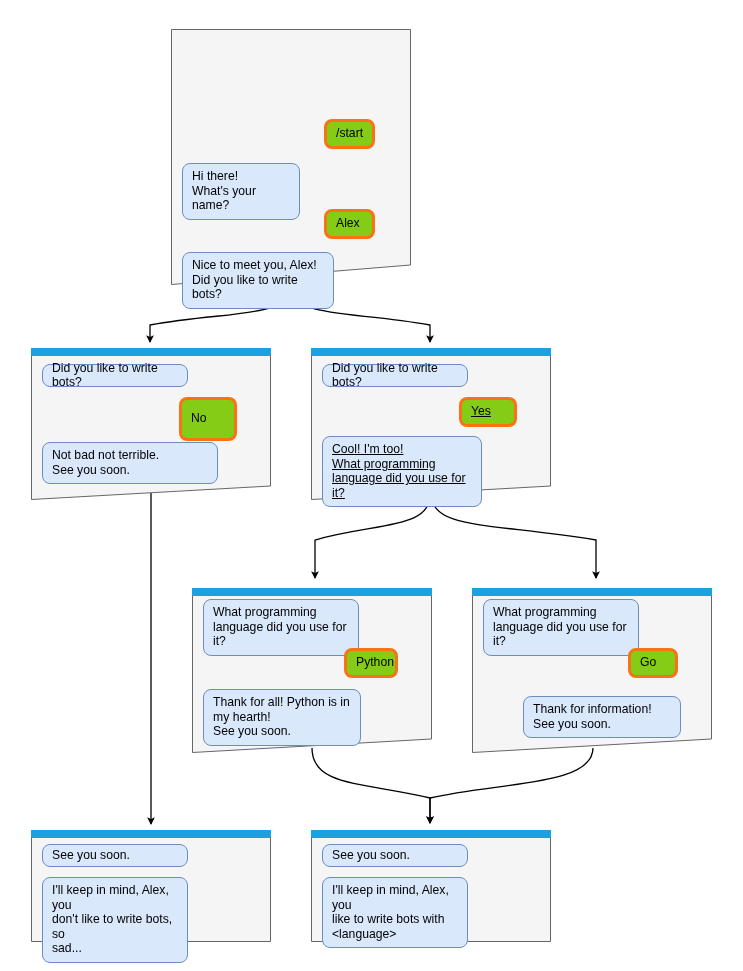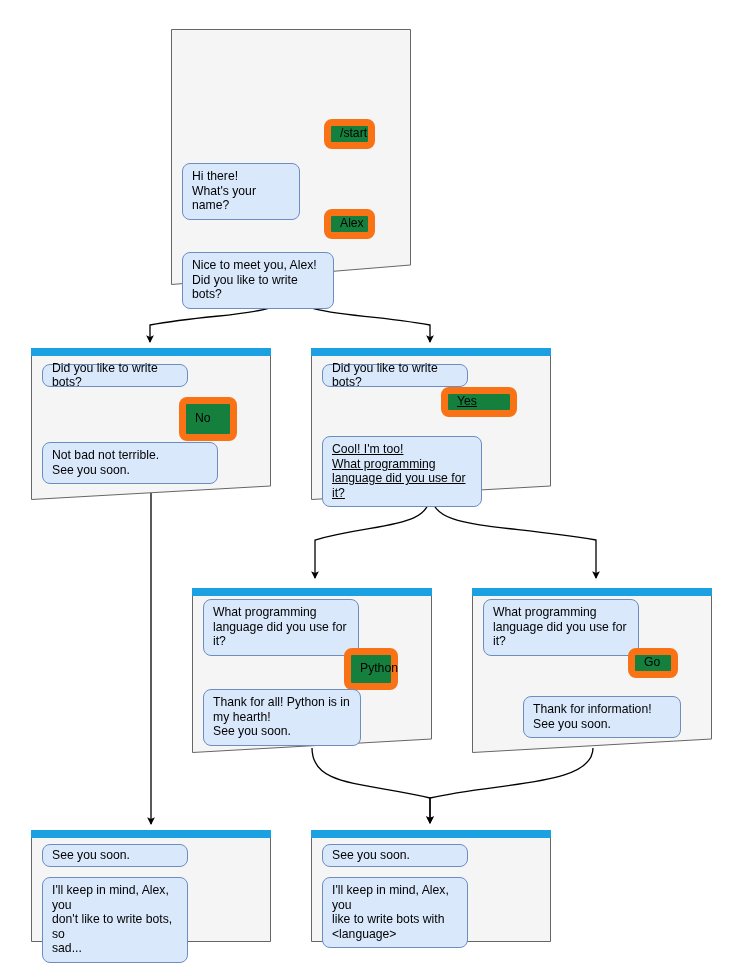--- a/index.html
+++ b/index.html
@@ -88,22 +88,22 @@
     padding: 5px 9px 6px 9px;
     white-space: pre-line;
   }
   .bubble.bot {
     background: #dae8fc;
     border: 1px solid #6c8ebf;
     left: 11px;
     text-align: left;
   }
   .bubble.user {
-    background: #15803d;
-    border: 7px solid #f97316;
+    background: #84cc16;
+    border: 3px solid #f97316;
     text-align: left;
   }
   .skew-fill {
     fill: #f5f5f5;
     stroke: #666666;
     stroke-width: 1;
   }
 </style>
 </head>
 <body>
@@ -154,36 +154,36 @@
     </div>
   </div>
 
   <div class="node" style="left:311px; top:348px; width:240px; height:152px;">
     <svg class="node-shape" viewBox="0 0 240 152" preserveAspectRatio="none">
       <polygon class="skew-fill" points="0.5,0.5 239.5,0.5 239.5,138 0.5,151.5"></polygon>
     </svg>
     <div class="node-header"></div>
     <div class="chat" style="top:8px; bottom:0;">
       <div class="bubble bot" style="top:8px; width:146px; height:23px; display:flex; align-items:center;">Did you like to write bots?</div>
-      <div class="bubble user" style="left:auto; right:34px; top:31px; width:76px; height:30px; display:flex; align-items:center;text-decoration:underline;">Yes</div>
+      <div class="bubble user" style="left:auto; right:34px; top:41px; width:58px; height:30px; display:flex; align-items:center;text-decoration:underline;">Yes</div>
       <div class="bubble bot" style="top:80px; width:160px;text-decoration:underline;">Cool! I'm too!
 What programming
 language did you use for it?</div>
     </div>
   </div>
 
   <div class="node" style="left:192px; top:588px; width:240px; height:165px;">
     <svg class="node-shape" viewBox="0 0 240 165" preserveAspectRatio="none">
       <polygon class="skew-fill" points="0.5,0.5 239.5,0.5 239.5,151 0.5,164.5"></polygon>
     </svg>
     <div class="node-header"></div>
     <div class="chat" style="top:8px; bottom:0;">
       <div class="bubble bot" style="top:3px; width:156px;">What programming
 language did you use for it?</div>
-      <div class="bubble user" style="left:auto; right:34px; top:52px; width:54px; height:42px; display:flex; align-items:center;">Python</div>
+      <div class="bubble user" style="left:auto; right:34px; top:52px; width:54px; height:30px; display:flex; align-items:center;">Python</div>
       <div class="bubble bot" style="top:93px; width:158px;">Thank for all! Python is in
 my hearth!
 See you soon.</div>
     </div>
   </div>
 
   <div class="node" style="left:472px; top:588px; width:240px; height:165px;">
     <svg class="node-shape" viewBox="0 0 240 165" preserveAspectRatio="none">
       <polygon class="skew-fill" points="0.5,0.5 239.5,0.5 239.5,151 0.5,164.5"></polygon>
     </svg>

